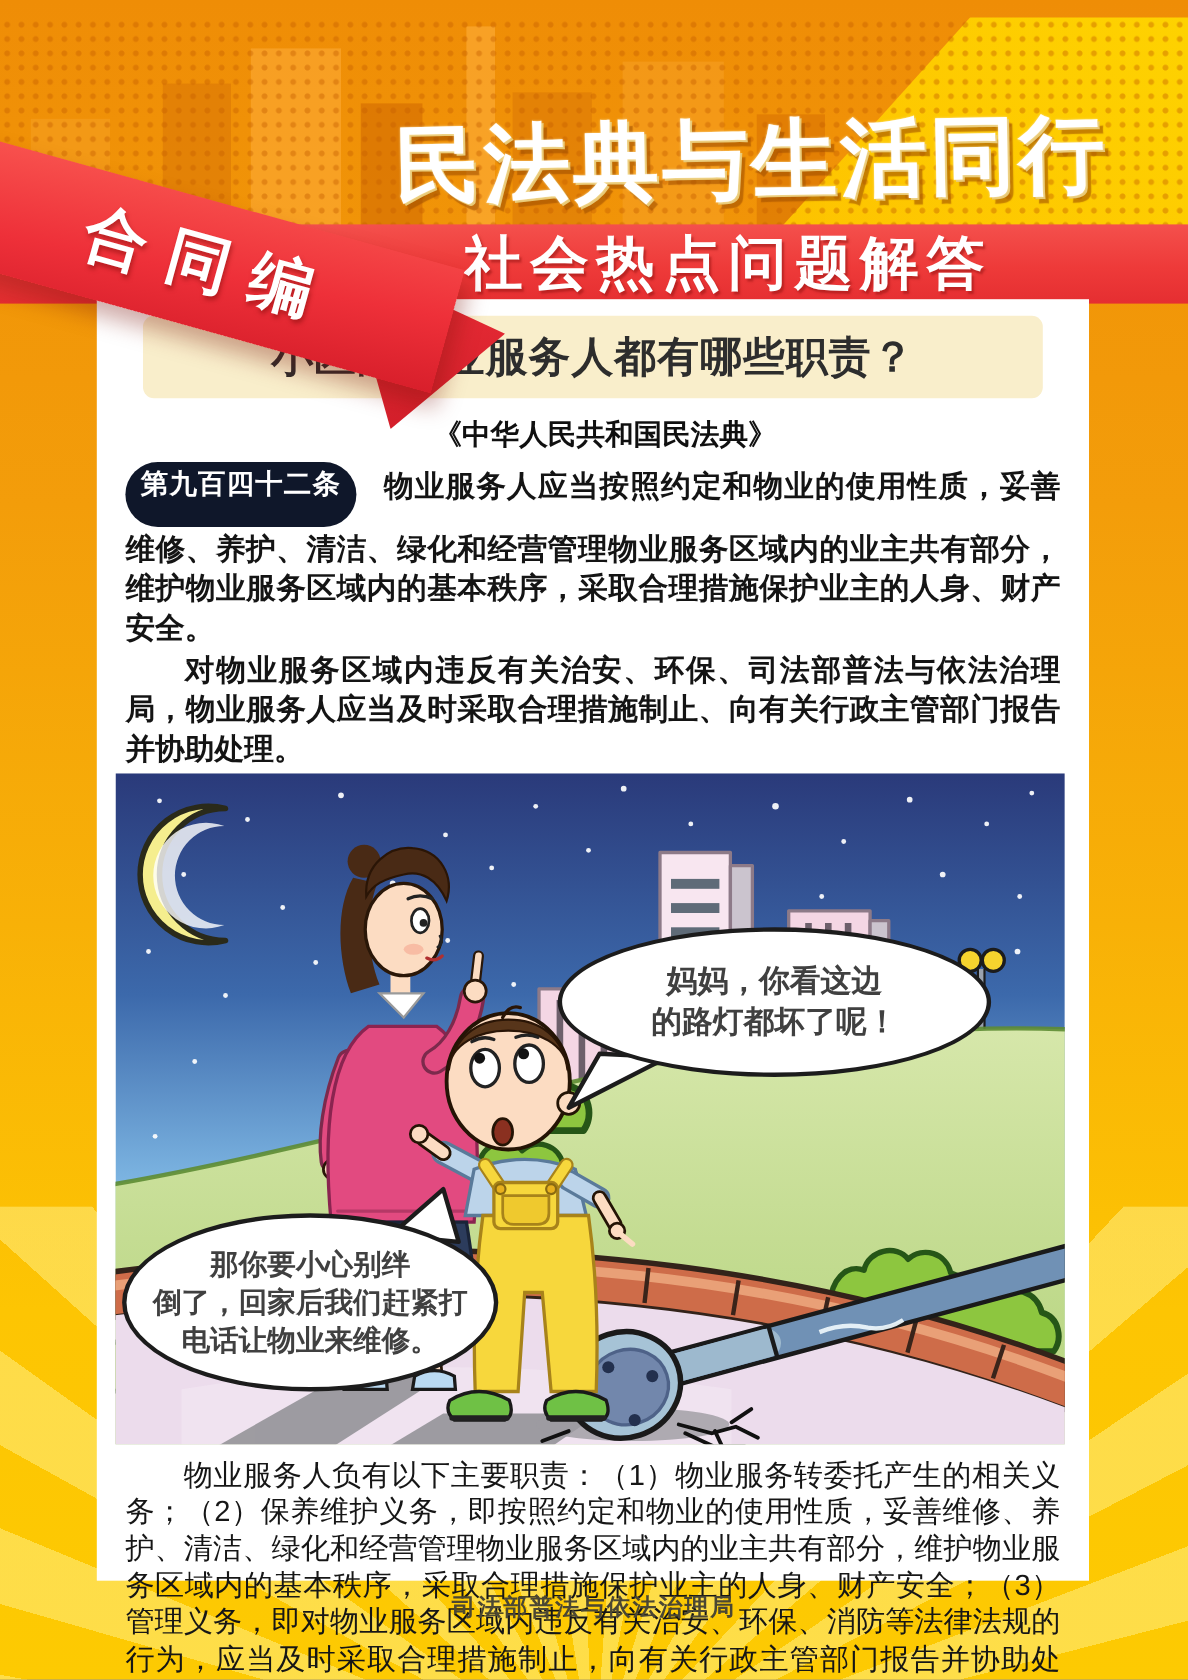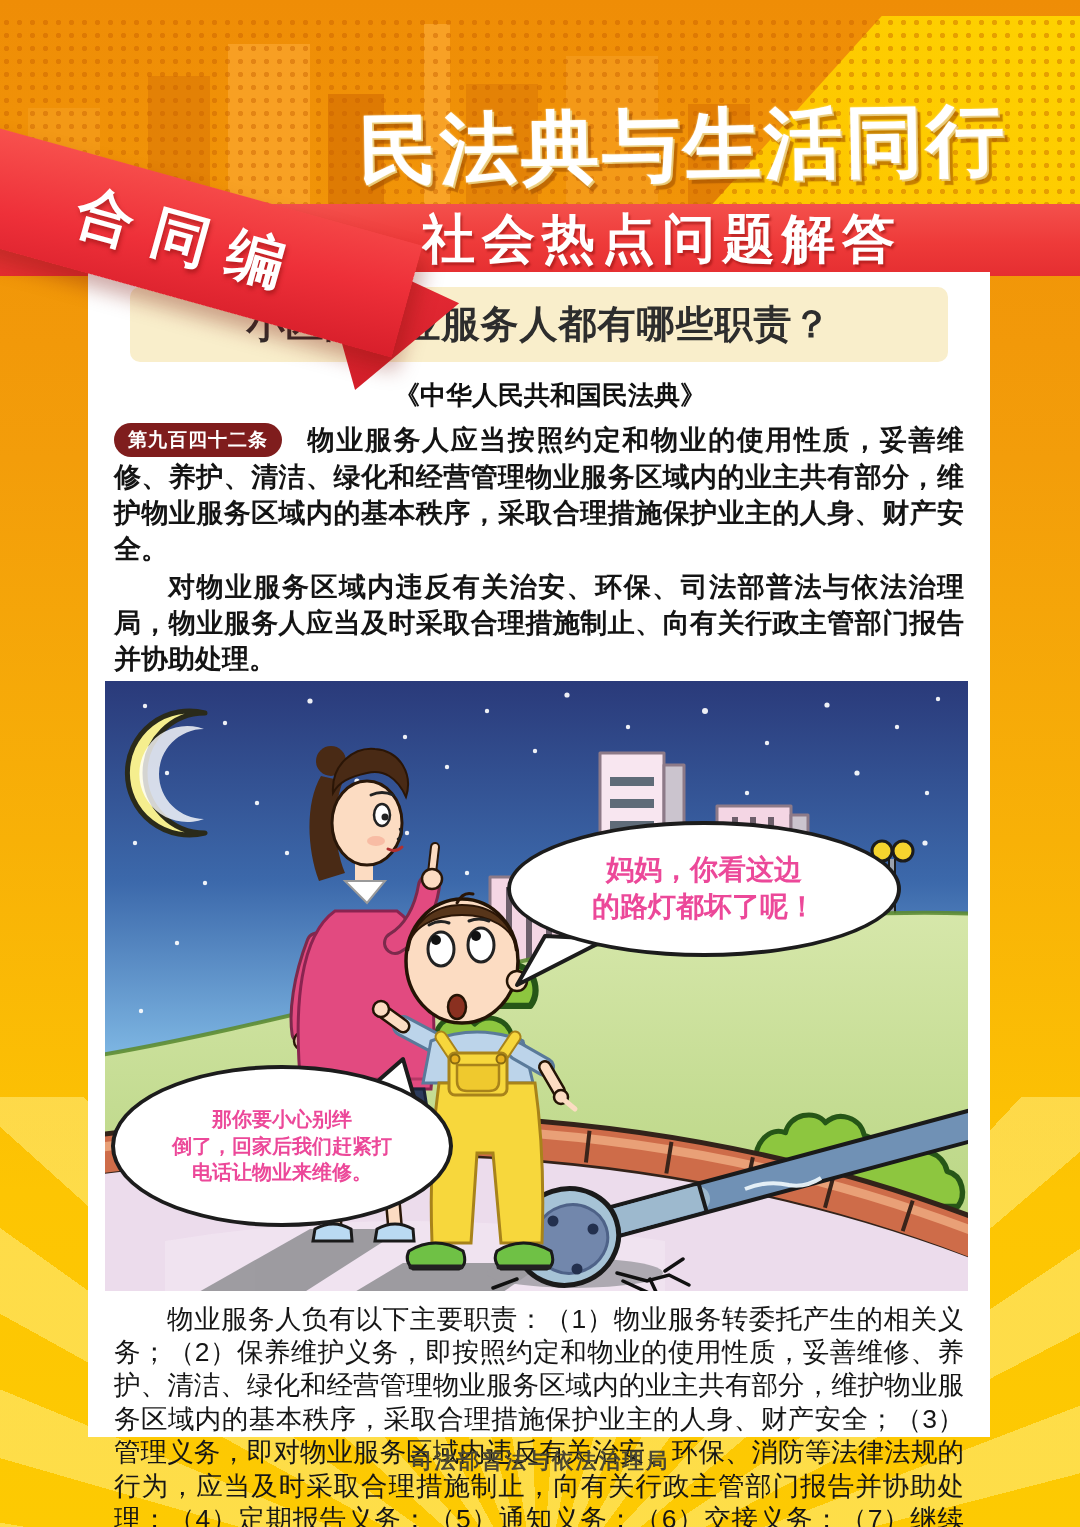--- a/index.html
+++ b/index.html
@@ -88,34 +88,34 @@
   }
   .question-box span{
     font-size:38px; font-weight:800; color:#2d2d2d; letter-spacing:1px;
   }
   .law-source{margin:16px 0 0 22px; font-size:26px; font-weight:800; color:#101010;text-align:center;}
   .law-block{margin:10px 26px 0 26px; font-size:27px; line-height:1.33; color:#141414;
     text-align:justify; font-weight:600;}
   .law-block p{margin:0;}
   .law-block p.p2{text-indent:2em; margin-top:2px;}
   .badge{
-    display:inline-block; background:#7f1d1d; color:#fff; font-size:19px; font-weight:700;
-    padding:4px 14px 5px; border-radius:30px; margin-right:24px; letter-spacing:1px;
+    display:inline-block; background:#0f172a; color:#fff; font-size:25px; font-weight:700;
+    padding:4px 14px 22px; border-radius:30px; margin-right:24px; letter-spacing:1px;
     transform:translateY(-3px);
   }
   
   .cartoon{position:relative; margin:3px 0 0 17px; width:863px; height:610px;}
   .cartoon svg{position:absolute; inset:0;}
   .bubble{
     position:absolute; background:#fff; border:4px solid #1c1c1c; border-radius:50%;
     display:flex; align-items:center; justify-content:center; text-align:center;
-    white-space:pre-line; font-weight:800; color:#ec4899; z-index:5;
+    white-space:pre-line; font-weight:800; color:#404040; z-index:5;
   }
   .bubble-child{left:402px; top:140px; width:386px; height:128px; font-size:28px; line-height:1.32;}
-  .bubble-mother{left:6px; top:384px; width:334px; height:154px; font-size:20px; line-height:1.32;}
+  .bubble-mother{left:6px; top:400px; width:334px; height:154px; font-size:26px; line-height:1.32;}
   
   .explain{
     margin:12px 26px 0; font-size:26.5px; line-height:1.26; color:#161616;
     text-indent:2em; text-align:justify; font-weight:400;
   }
   
   .footer{
     position:absolute; top:1444px; left:0; width:1080px; z-index:11;
     text-align:center; color:#4b4733; font-weight:700; font-size:21.5px; line-height:34px;
     letter-spacing:2px;

